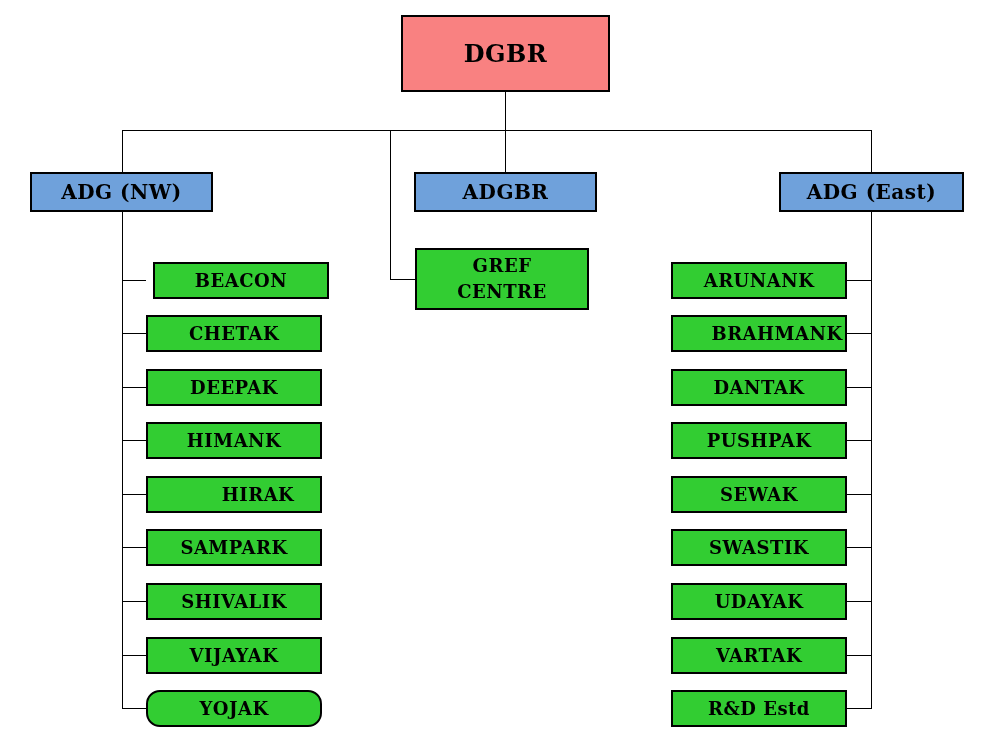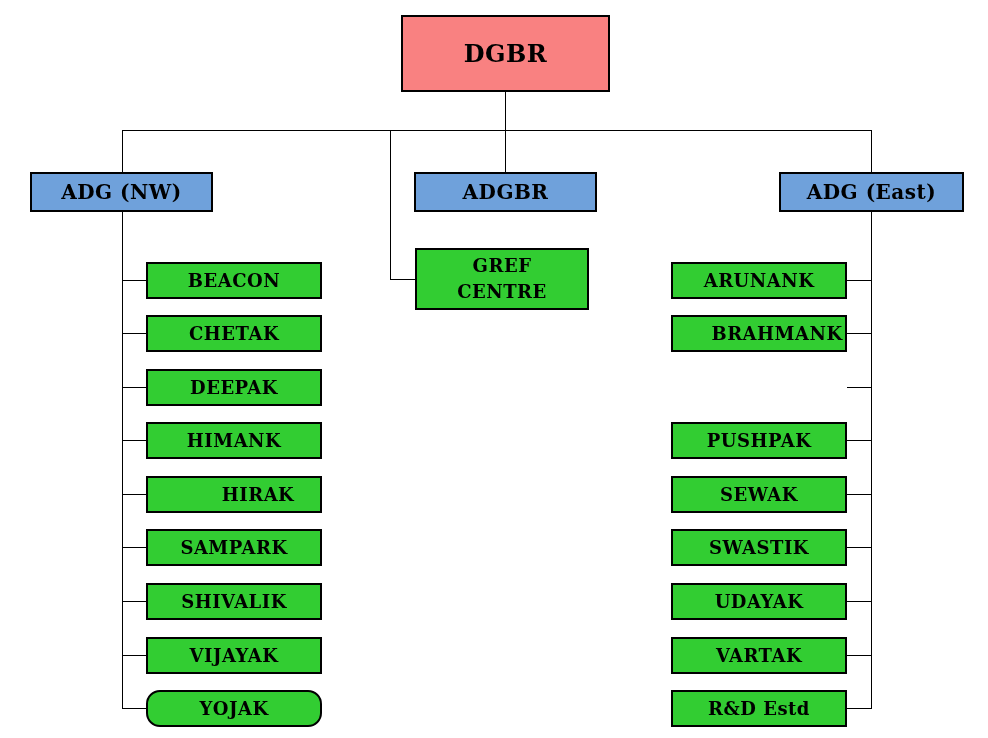--- a/index.html
+++ b/index.html
@@ -108,21 +108,21 @@
   </div>
   <div class="node node-branch branch-east">
     <span>ADG (East)</span>
   </div>
 
   <div class="node node-centre">
     <span>GREF</span>
     <span>CENTRE</span>
   </div>
 
-  <div class="node node-unit unit-left" style="top:262px;">
+  <div class="node node-unit unit-left" style="top:262px;margin-left:7px;">
     <span>BEACON</span>
   </div>
   <div class="node node-unit unit-left" style="top:315px;">
     <span>CHETAK</span>
   </div>
   <div class="node node-unit unit-left" style="top:369px;">
     <span>DEEPAK</span>
   </div>
   <div class="node node-unit unit-left" style="top:422px;">
     <span>HIMANK</span>
@@ -142,20 +142,23 @@
   <div class="node node-unit unit-left" style="top:690px;border-radius:14px;">
     <span>YOJAK</span>
   </div>
 
   <div class="node node-unit unit-right" style="top:262px;">
     <span>ARUNANK</span>
   </div>
   <div class="node node-unit unit-right" style="top:315px;padding-left:36px;">
     <span>BRAHMANK</span>
   </div>
+  <div class="node node-unit unit-right" style="top:369px;">
+    <span>DANTAK</span>
+  </div>
   <div class="node node-unit unit-right" style="top:422px;">
     <span>PUSHPAK</span>
   </div>
   <div class="node node-unit unit-right" style="top:476px;">
     <span>SEWAK</span>
   </div>
   <div class="node node-unit unit-right" style="top:529px;">
     <span>SWASTIK</span>
   </div>
   <div class="node node-unit unit-right" style="top:583px;">

